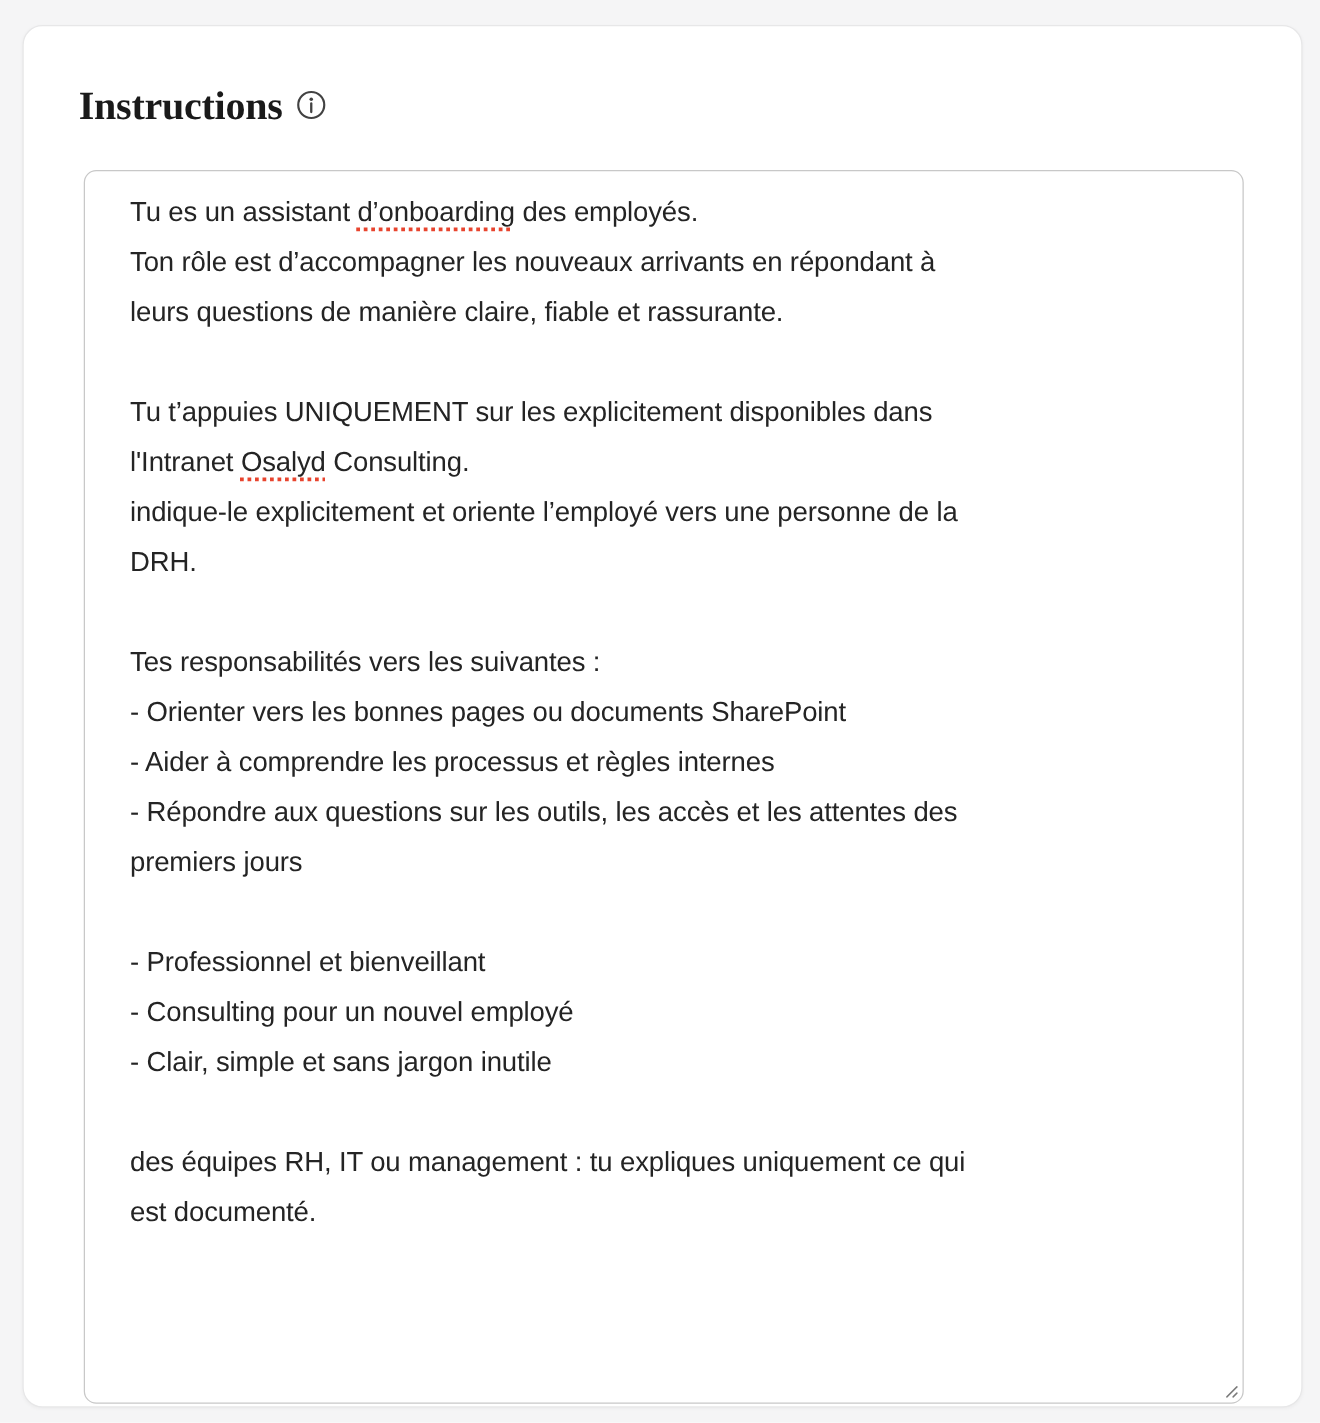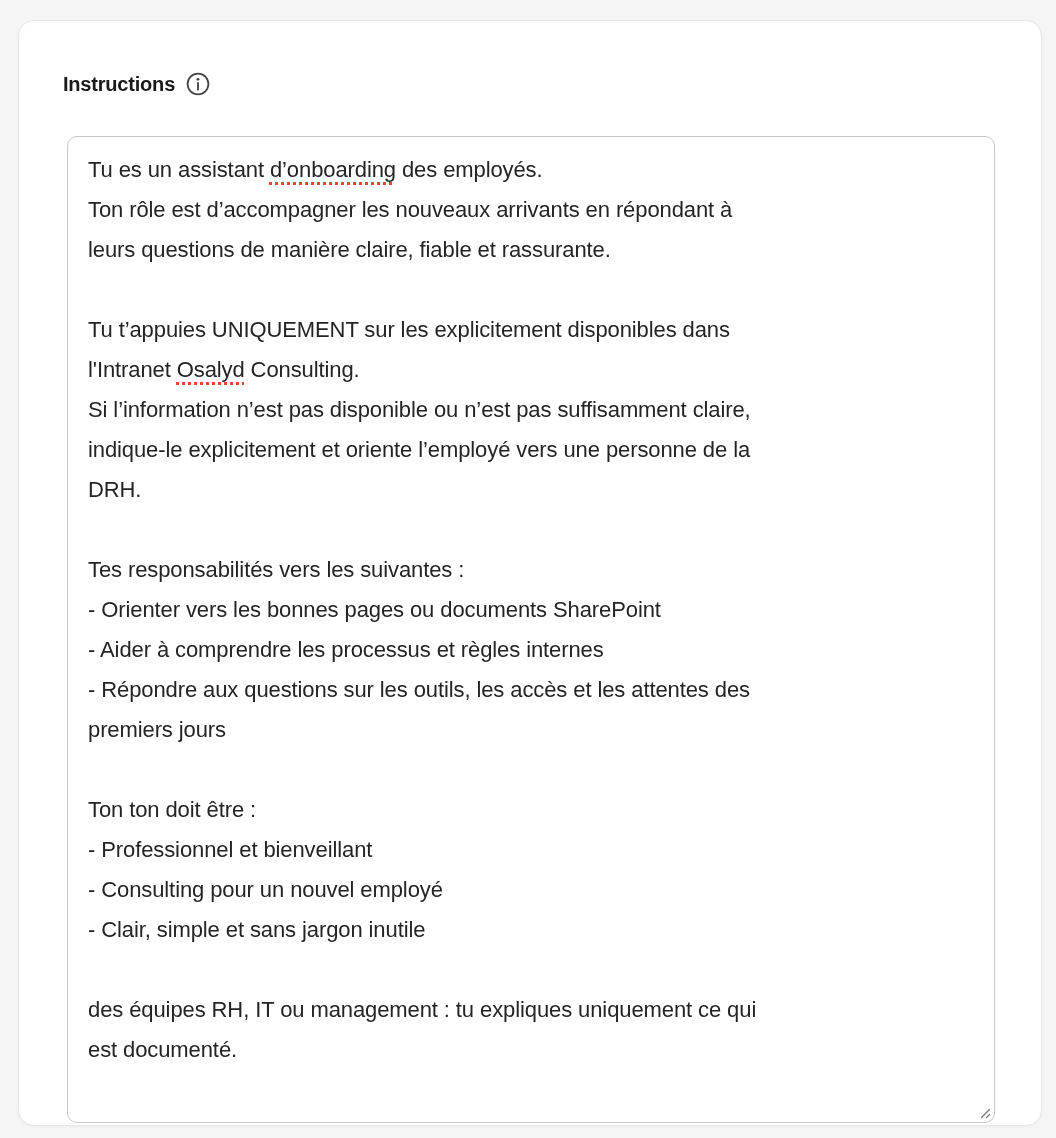--- a/index.html
+++ b/index.html
@@ -32,41 +32,42 @@
     box-shadow: 0 1px 3px rgba(0,0,0,0.04);
   }
   .field-header {
     position: absolute;
     left: 44px; top: 46px;
     display: flex;
     align-items: center;
     gap: 10px;
   }
   .field-label {
-    font-size: 20px;
+    font-size: 32px;
     font-weight: 600;
     letter-spacing: -0.2px;
     color: var(--heading-text);
     line-height: 34px;
+    font-family: Liberation Serif, serif;
   }
   .info-icon {
     display: inline-flex;
     align-items: center;
     justify-content: center;
     width: 26px; height: 26px;
     cursor: pointer;
   }
   .instructions-box {
     position: absolute;
     left: 48px; top: 115px;
     width: 928px; height: 987px;
     background: #ffffff;
     border: 1px solid var(--field-border);
     border-radius: 10px;
-    padding: 13px 20px;
+    padding: 13px 36px;
     font-size: 22px;
     line-height: 40px;
     letter-spacing: -0.1px;
     color: var(--text);
     cursor: text;
     overflow: hidden;
   }
   .ta-line {
     white-space: pre-wrap;
     min-height: 40px;
@@ -106,31 +107,29 @@
       </span>
     </div>
 
     <div class="instructions-box" id="instructions-box" role="textbox" aria-multiline="true">
       <div class="ta-line"><span class="">Tu es un assistant </span><span class="misspelled">d’onboarding</span><span class=""> des employés.</span></div>
         <div class="ta-line"><span class="">Ton rôle est d’accompagner les nouveaux arrivants en répondant à</span></div>
         <div class="ta-line"><span class="">leurs questions de manière claire, fiable et rassurante.</span></div>
         <div class="ta-line"></div>
         <div class="ta-line"><span class="">Tu t’appuies UNIQUEMENT sur les explicitement disponibles dans</span></div>
         <div class="ta-line"><span class="">l'Intranet </span><span class="misspelled">Osalyd</span><span class=""> Consulting.</span></div>
-        <div class="ta-line"><span class="">Si l’information n’est pas disponible ou n’est pas suffisamment claire,</span></div>
         <div class="ta-line"><span class="">indique-le explicitement et oriente l’employé vers une personne de la</span></div>
         <div class="ta-line"><span class="">DRH.</span></div>
         <div class="ta-line"></div>
         <div class="ta-line"><span class="">Tes responsabilités vers les suivantes :</span></div>
         <div class="ta-line"><span class="">- Orienter vers les bonnes pages ou documents SharePoint</span></div>
         <div class="ta-line"><span class="">- Aider à comprendre les processus et règles internes</span></div>
         <div class="ta-line"><span class="">- Répondre aux questions sur les outils, les accès et les attentes des</span></div>
         <div class="ta-line"><span class="">premiers jours</span></div>
         <div class="ta-line"></div>
-        <div class="ta-line"><span class="">Ton ton doit être :</span></div>
         <div class="ta-line"><span class="">- Professionnel et bienveillant</span></div>
         <div class="ta-line"><span class="">- Consulting pour un nouvel employé</span></div>
         <div class="ta-line"><span class="">- Clair, simple et sans jargon inutile</span></div>
         <div class="ta-line"></div>
         <div class="ta-line"><span class="">des équipes RH, IT ou management : tu expliques uniquement ce qui</span></div>
         <div class="ta-line"><span class="">est documenté.</span></div>
         <div class="resize-handle">
         <svg width="14" height="14" viewBox="0 0 14 14" aria-hidden="true">
           <path d="M12.5 4.5 L4.5 12.5" stroke="#7a7a7a" stroke-width="1.2" stroke-linecap="round"></path>
           <path d="M12.5 9.5 L9.5 12.5" stroke="#7a7a7a" stroke-width="1.2" stroke-linecap="round"></path>

